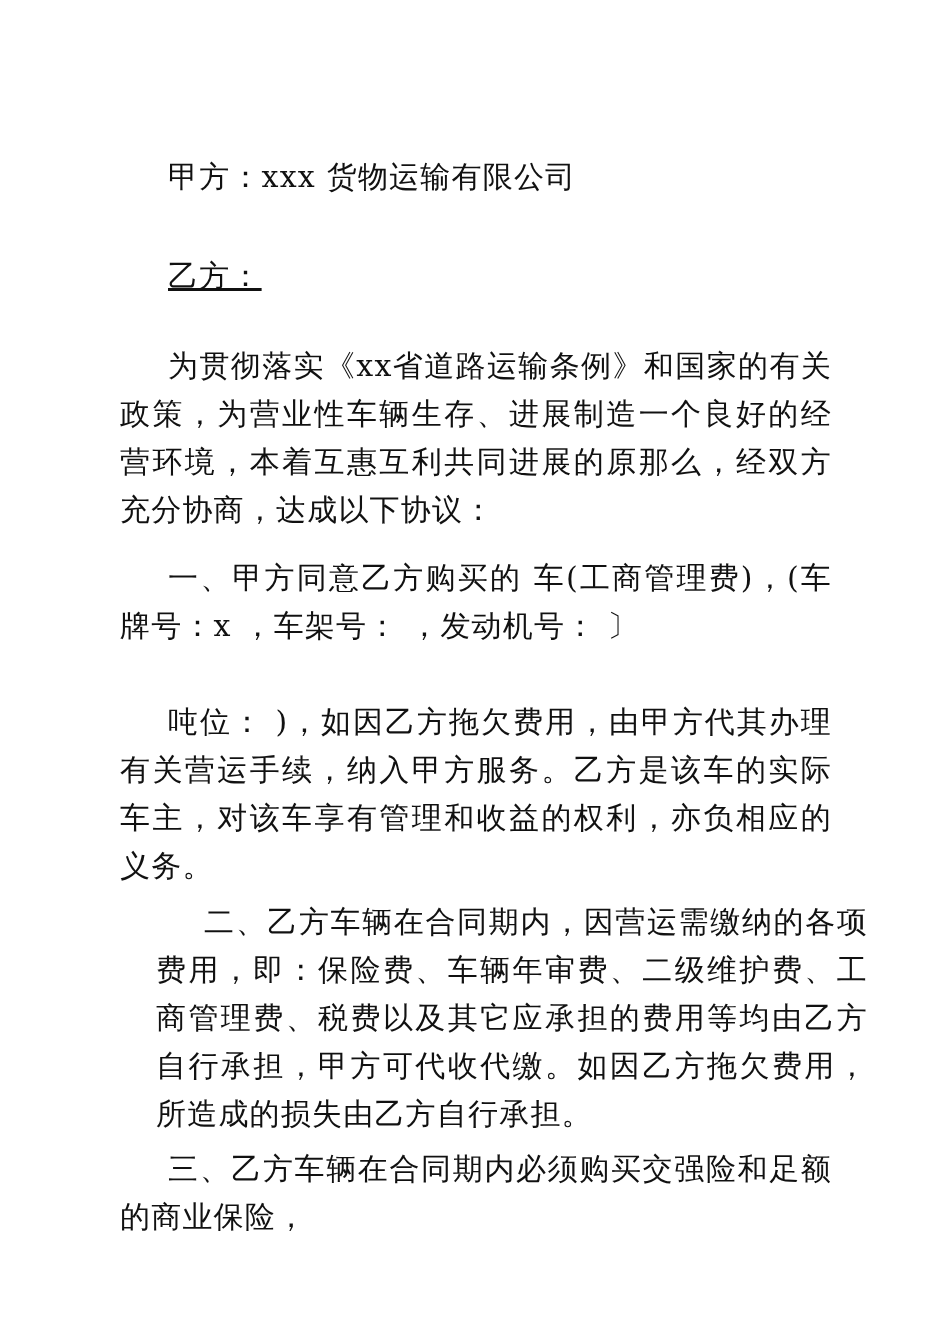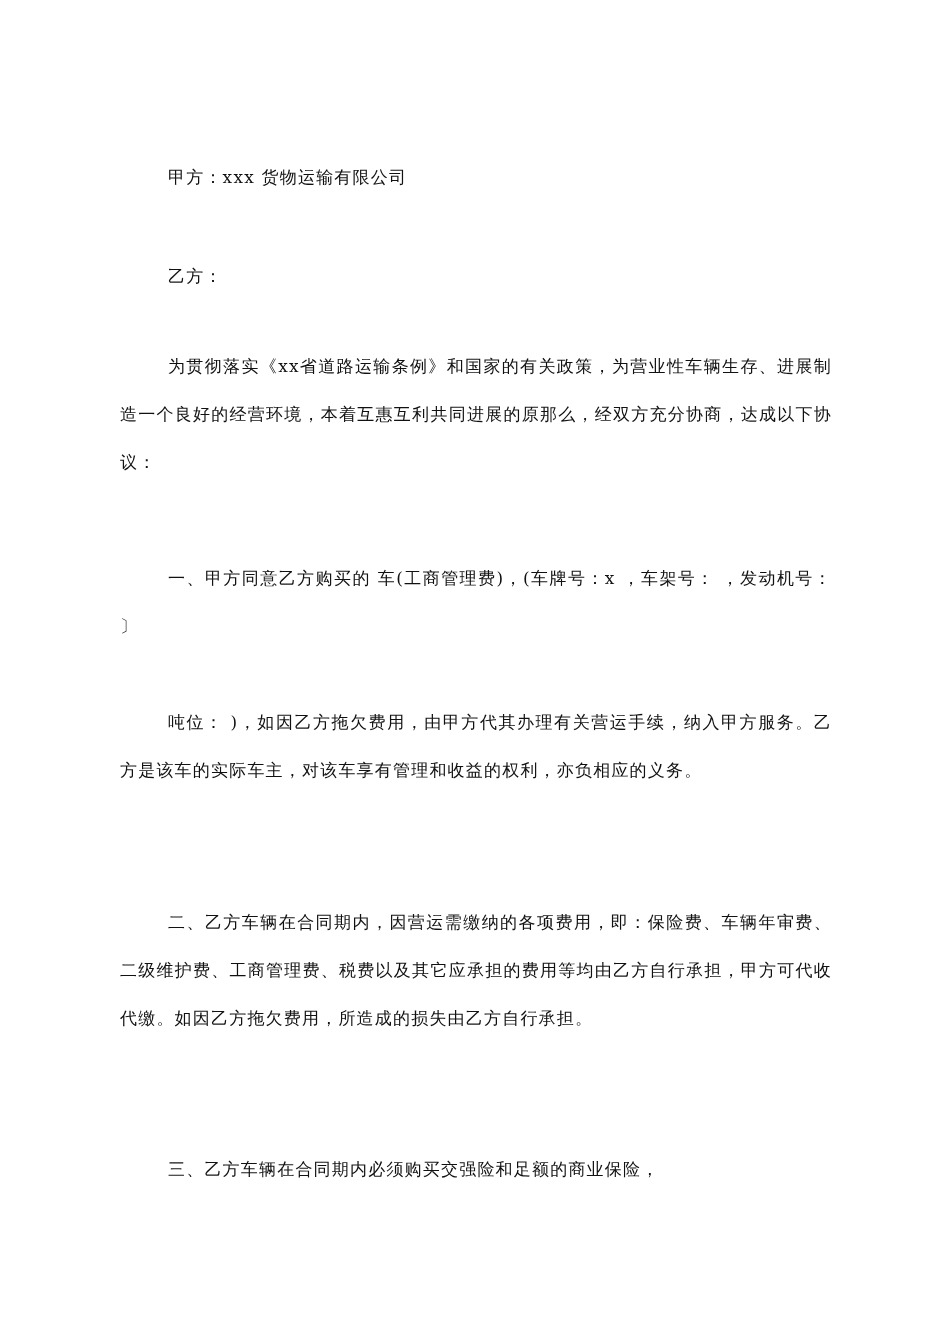--- a/index.html
+++ b/index.html
@@ -18,35 +18,35 @@
     .page {
       position: absolute;
       left: 120px;
       top: 0;
       width: 712px;
     }
     .para {
       position: absolute;
       left: 0;
       width: 712px;
-      font-size: 17px;
+      font-size: 30px;
       line-height: 48px;
       letter-spacing: 1.2px;
       text-indent: 48px;
       text-align: justify;
       text-align-last: left;
       margin: 0;
       white-space: normal;
       word-break: break-all;
     }
   </style>
 </head>
 <body>
 
 <div class="page">
   <p class="para" style="top:153px;">甲方：xxx 货物运输有限公司</p>
-  <p class="para" style="top:252px;">乙方：</p>
+  <p class="para" style="top:252px;text-decoration:underline;">乙方：</p>
   <p class="para" style="top:342px;">为贯彻落实《xx省道路运输条例》和国家的有关政策，为营业性车辆生存、进展制造一个良好的经营环境，本着互惠互利共同进展的原那么，经双方充分协商，达成以下协议：</p>
   <p class="para" style="top:554px;">一、甲方同意乙方购买的 车(工商管理费)，(车牌号：x ，车架号： ，发动机号： 〕</p>
   <p class="para" style="top:698px;">吨位： )，如因乙方拖欠费用，由甲方代其办理有关营运手续，纳入甲方服务。乙方是该车的实际车主，对该车享有管理和收益的权利，亦负相应的义务。</p>
-  <p class="para" style="top:898px;">二、乙方车辆在合同期内，因营运需缴纳的各项费用，即：保险费、车辆年审费、二级维护费、工商管理费、税费以及其它应承担的费用等均由乙方自行承担，甲方可代收代缴。如因乙方拖欠费用，所造成的损失由乙方自行承担。</p>
+  <p class="para" style="top:898px;margin-left:36px;">二、乙方车辆在合同期内，因营运需缴纳的各项费用，即：保险费、车辆年审费、二级维护费、工商管理费、税费以及其它应承担的费用等均由乙方自行承担，甲方可代收代缴。如因乙方拖欠费用，所造成的损失由乙方自行承担。</p>
   <p class="para" style="top:1147px;font-family:Liberation Mono, monospace;">三、乙方车辆在合同期内必须购买交强险和足额的商业保险，</p>
 </div>
 
 </body></html>

